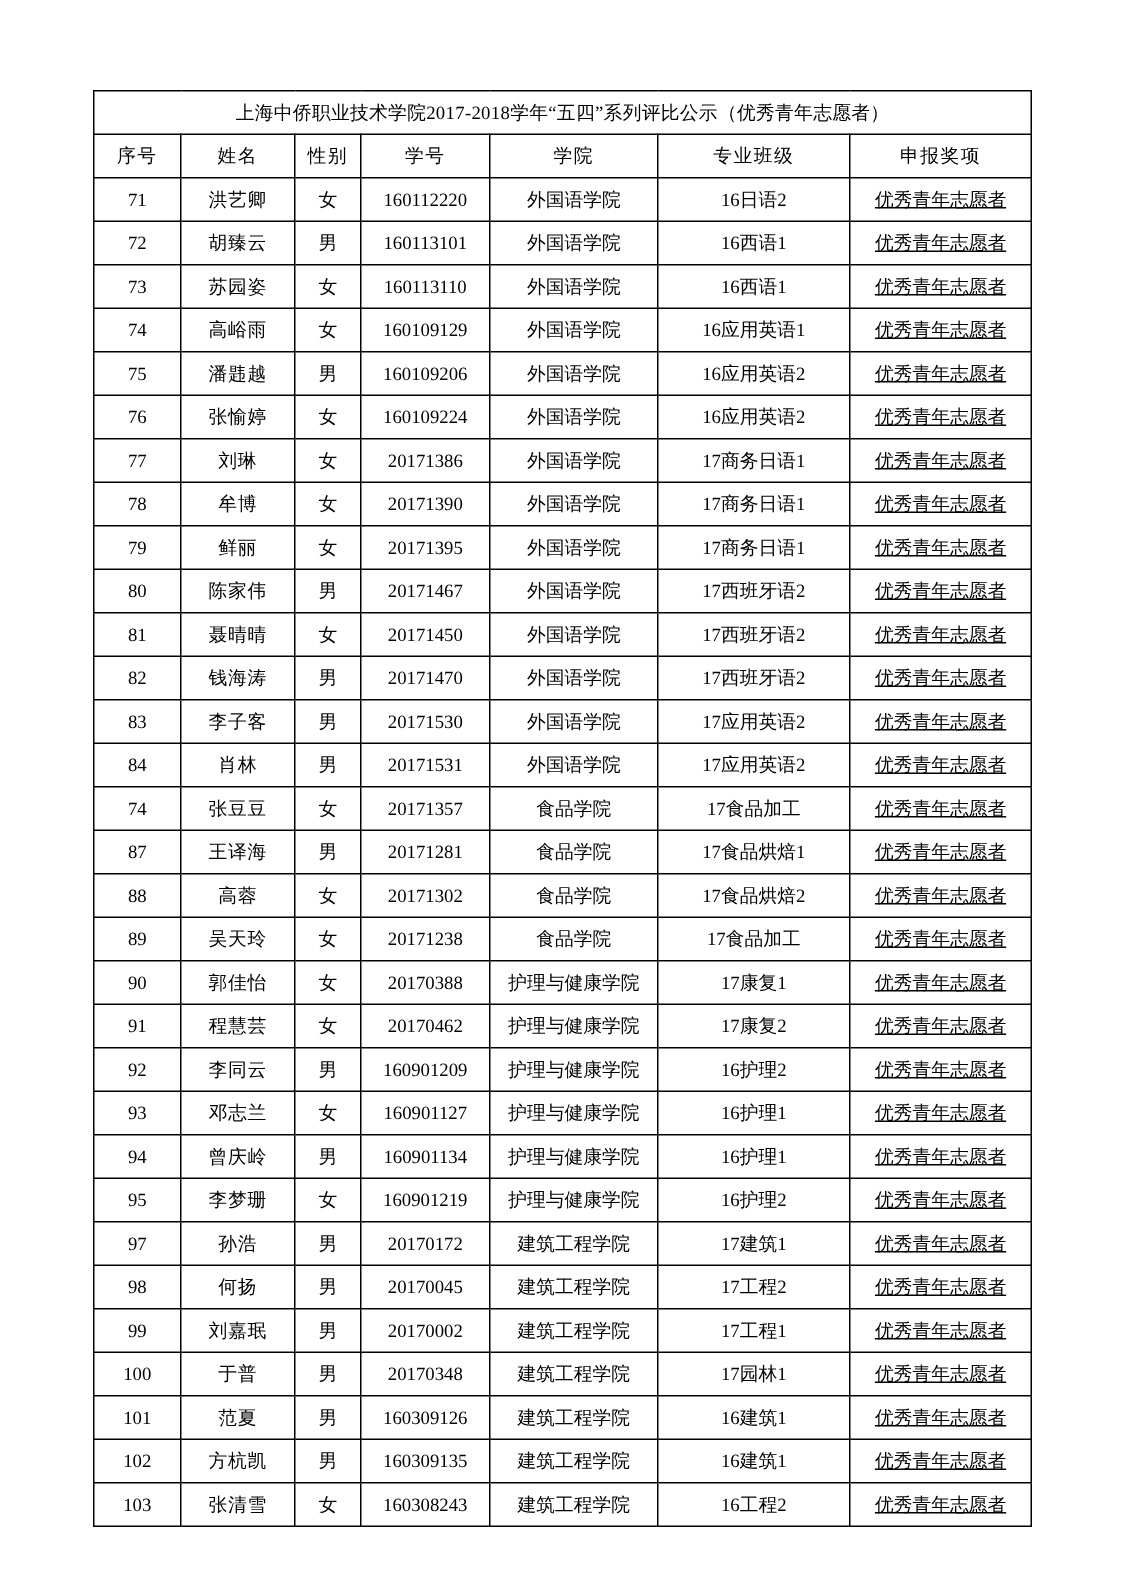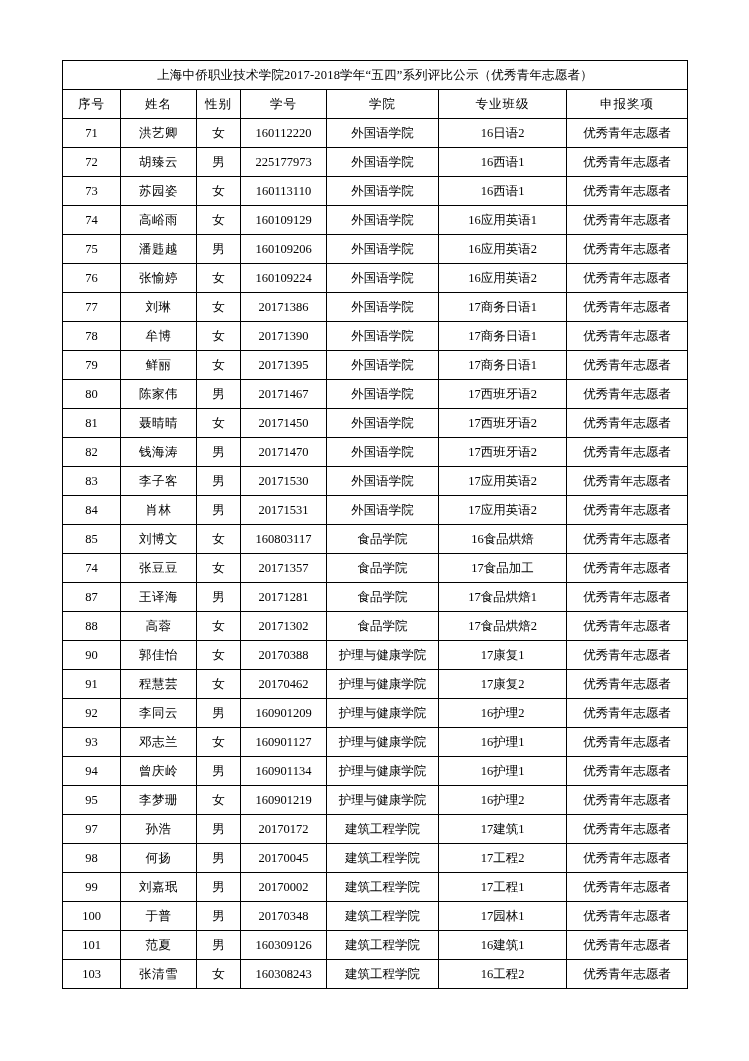--- a/index.html
+++ b/index.html
@@ -53,21 +53,21 @@
     margin-top: 41px;
   }
   .c-idx  { width: 58px; }
   .c-name { width: 76px; }
   .c-sex  { width: 44px; }
   .c-sid  { width: 86px; }
   .c-col  { width: 112px; }
   .c-cls  { width: 128px; }
   .c-awd  { width: 121px; }
   td.name { letter-spacing: 0.5px; }
-  td.award { font-size: 12px; }
+  td.award { font-size: 12px; text-decoration: underline; }
   td.college { font-size: 12.5px; }
   td.cls { font-size: 12.5px; }
 </style>
 </head>
 <body>
 
 <div class="page">
   <table class="roster">
     <colgroup>
       <col class="c-idx">
@@ -98,21 +98,21 @@
         <td>女</td>
         <td>160112220</td>
         <td class="college">外国语学院</td>
         <td class="cls">16日语2</td>
         <td class="award">优秀青年志愿者</td>
       </tr>
       <tr>
         <td>72</td>
         <td class="name">胡臻云</td>
         <td>男</td>
-        <td>225177973</td>
+        <td>160113101</td>
         <td class="college">外国语学院</td>
         <td class="cls">16西语1</td>
         <td class="award">优秀青年志愿者</td>
       </tr>
       <tr>
         <td>73</td>
         <td class="name">苏园姿</td>
         <td>女</td>
         <td>160113110</td>
         <td class="college">外国语学院</td>
@@ -209,29 +209,20 @@
         <td class="cls">17应用英语2</td>
         <td class="award">优秀青年志愿者</td>
       </tr>
       <tr>
         <td>84</td>
         <td class="name">肖林</td>
         <td>男</td>
         <td>20171531</td>
         <td class="college">外国语学院</td>
         <td class="cls">17应用英语2</td>
-        <td class="award">优秀青年志愿者</td>
-      </tr>
-      <tr>
-        <td>85</td>
-        <td class="name">刘博文</td>
-        <td>女</td>
-        <td>160803117</td>
-        <td class="college">食品学院</td>
-        <td class="cls">16食品烘焙</td>
         <td class="award">优秀青年志愿者</td>
       </tr>
       <tr>
         <td>74</td>
         <td class="name">张豆豆</td>
         <td>女</td>
         <td>20171357</td>
         <td class="college">食品学院</td>
         <td class="cls">17食品加工</td>
         <td class="award">优秀青年志愿者</td>
@@ -248,20 +239,29 @@
       <tr>
         <td>88</td>
         <td class="name">高蓉</td>
         <td>女</td>
         <td>20171302</td>
         <td class="college">食品学院</td>
         <td class="cls">17食品烘焙2</td>
         <td class="award">优秀青年志愿者</td>
       </tr>
       <tr>
+        <td>89</td>
+        <td class="name">吴天玲</td>
+        <td>女</td>
+        <td>20171238</td>
+        <td class="college">食品学院</td>
+        <td class="cls">17食品加工</td>
+        <td class="award">优秀青年志愿者</td>
+      </tr>
+      <tr>
         <td>90</td>
         <td class="name">郭佳怡</td>
         <td>女</td>
         <td>20170388</td>
         <td class="college">护理与健康学院</td>
         <td class="cls">17康复1</td>
         <td class="award">优秀青年志愿者</td>
       </tr>
       <tr>
         <td>91</td>
@@ -342,20 +342,29 @@
         <td>20170348</td>
         <td class="college">建筑工程学院</td>
         <td class="cls">17园林1</td>
         <td class="award">优秀青年志愿者</td>
       </tr>
       <tr>
         <td>101</td>
         <td class="name">范夏</td>
         <td>男</td>
         <td>160309126</td>
+        <td class="college">建筑工程学院</td>
+        <td class="cls">16建筑1</td>
+        <td class="award">优秀青年志愿者</td>
+      </tr>
+      <tr>
+        <td>102</td>
+        <td class="name">方杭凯</td>
+        <td>男</td>
+        <td>160309135</td>
         <td class="college">建筑工程学院</td>
         <td class="cls">16建筑1</td>
         <td class="award">优秀青年志愿者</td>
       </tr>
       <tr>
         <td>103</td>
         <td class="name">张清雪</td>
         <td>女</td>
         <td>160308243</td>
         <td class="college">建筑工程学院</td>

